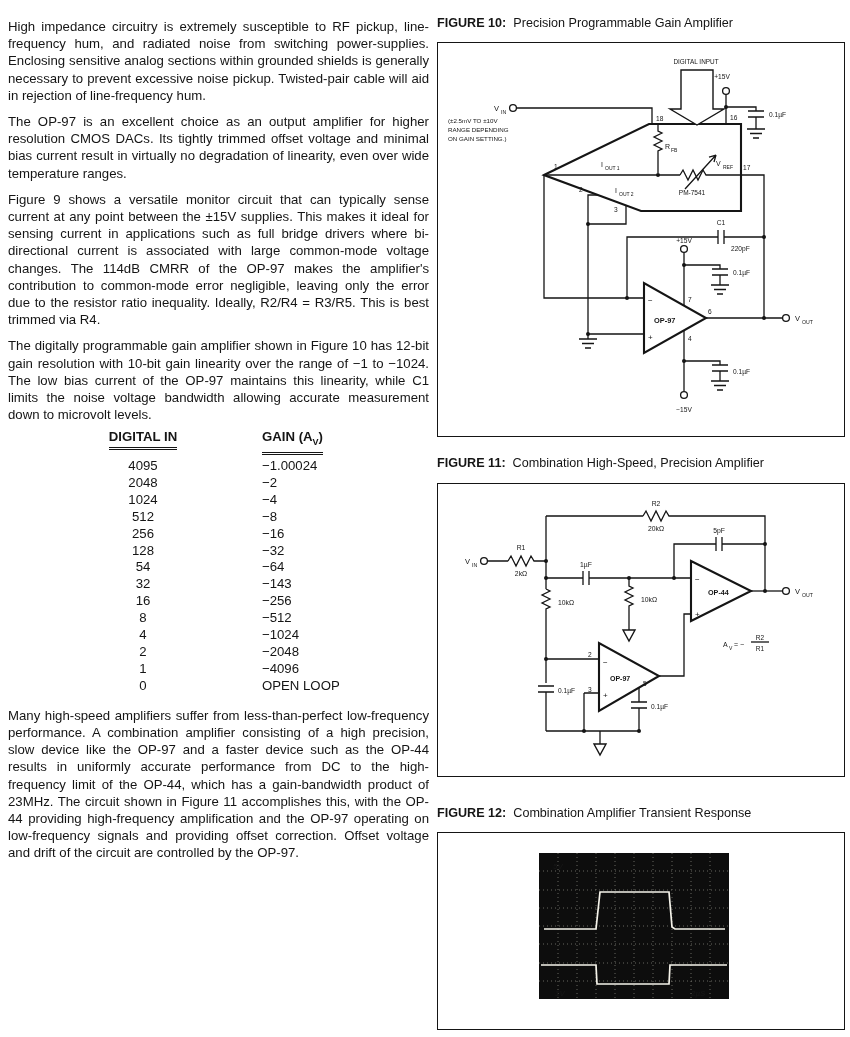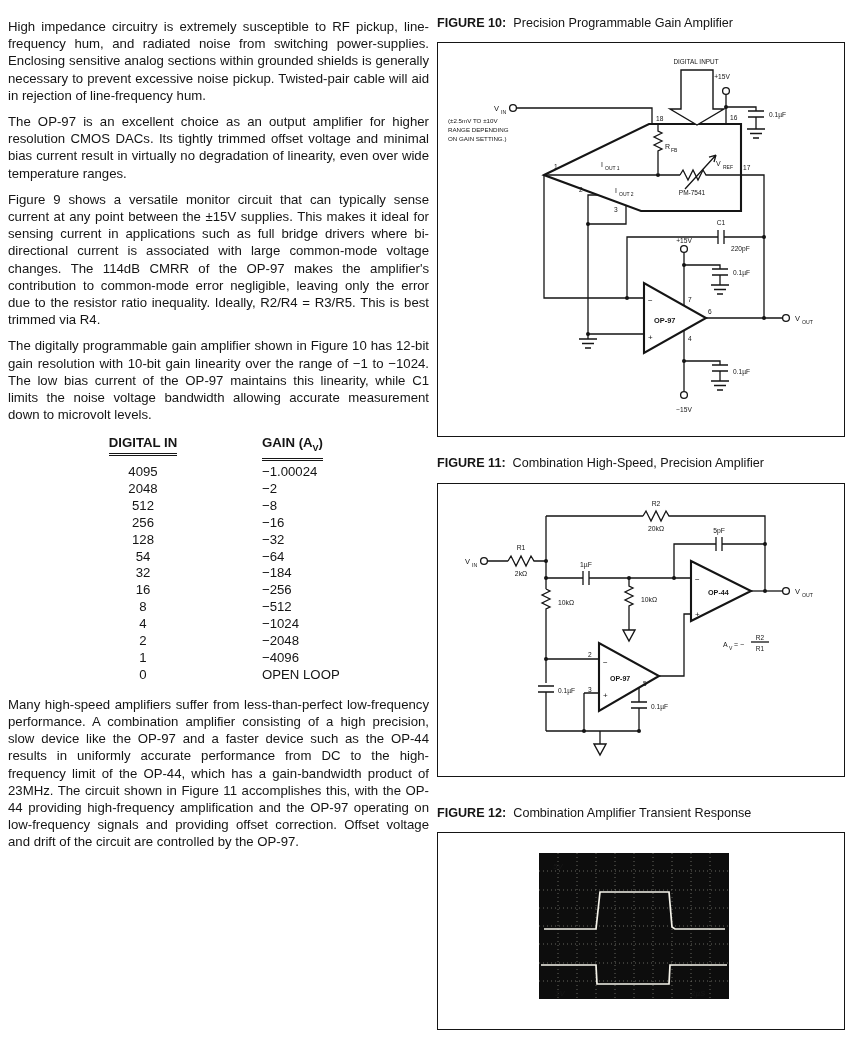--- a/index.html
+++ b/index.html
@@ -33,54 +33,58 @@
   .scope-wrap{position:absolute;left:101px;top:20px;text-align:center;}
   .sc-label{font-weight:bold;font-style:italic;}
 </style>
 </head>
 <body>
 
 <div class="leftcol">
   <p class="para">High impedance circuitry is extremely susceptible to RF pickup, line-frequency hum, and radiated noise from switching power-supplies. Enclosing sensitive analog sections within grounded shields is generally necessary to prevent excessive noise pickup. Twisted-pair cable will aid in rejection of line-frequency hum.</p>
   <p class="para">The OP-97 is an excellent choice as an output amplifier for higher resolution CMOS DACs. Its tightly trimmed offset voltage and minimal bias current result in virtually no degradation of linearity, even over wide temperature ranges.</p>
   <p class="para">Figure 9 shows a versatile monitor circuit that can typically sense current at any point between the ±15V supplies. This makes it ideal for sensing current in applications such as full bridge drivers where bi-directional current is associated with large common-mode voltage changes. The 114dB CMRR of the OP-97 makes the amplifier's contribution to common-mode error negligible, leaving only the error due to the resistor ratio inequality. Ideally, R2/R4 = R3/R5. This is best trimmed via R4.</p>
-  <p class="para" style="margin-bottom:12px">The digitally programmable gain amplifier shown in Figure 10 has 12-bit gain resolution with 10-bit gain linearity over the range of −1 to −1024. The low bias current of the OP-97 maintains this linearity, while C1 limits the noise voltage bandwidth allowing accurate measurement down to microvolt levels.</p>
+  <p class="para" style="margin-bottom:6px">The digitally programmable gain amplifier shown in Figure 10 has 12-bit gain resolution with 10-bit gain linearity over the range of −1 to −1024. The low bias current of the OP-97 maintains this linearity, while C1 limits the noise voltage bandwidth allowing accurate measurement down to microvolt levels.</p>
 
   <div class="dtable">
     <div class="trow thead">
       <div class="c1"><span class="hd-ul">DIGITAL IN</span></div>
       <div class="c2"><span class="hd-ul"><span>GAIN (A</span><sub class="sv">V</sub><span>)</span></span></div>
     </div>
     <div class="trow">
         <div class="c1">4095</div>
         <div class="c2">−1.00024</div>
       </div>
     <div class="trow">
         <div class="c1">2048</div>
         <div class="c2">−2</div>
       </div>
     <div class="trow">
+        <div class="c1">1024</div>
+        <div class="c2">−4</div>
+      </div>
+    <div class="trow">
         <div class="c1">512</div>
         <div class="c2">−8</div>
       </div>
     <div class="trow">
         <div class="c1">256</div>
         <div class="c2">−16</div>
       </div>
     <div class="trow">
         <div class="c1">128</div>
         <div class="c2">−32</div>
       </div>
     <div class="trow">
         <div class="c1">54</div>
         <div class="c2">−64</div>
       </div>
     <div class="trow">
         <div class="c1">32</div>
-        <div class="c2">−184</div>
+        <div class="c2">−143</div>
       </div>
     <div class="trow">
         <div class="c1">16</div>
         <div class="c2">−256</div>
       </div>
     <div class="trow">
         <div class="c1">8</div>
         <div class="c2">−512</div>
       </div>
     <div class="trow">

